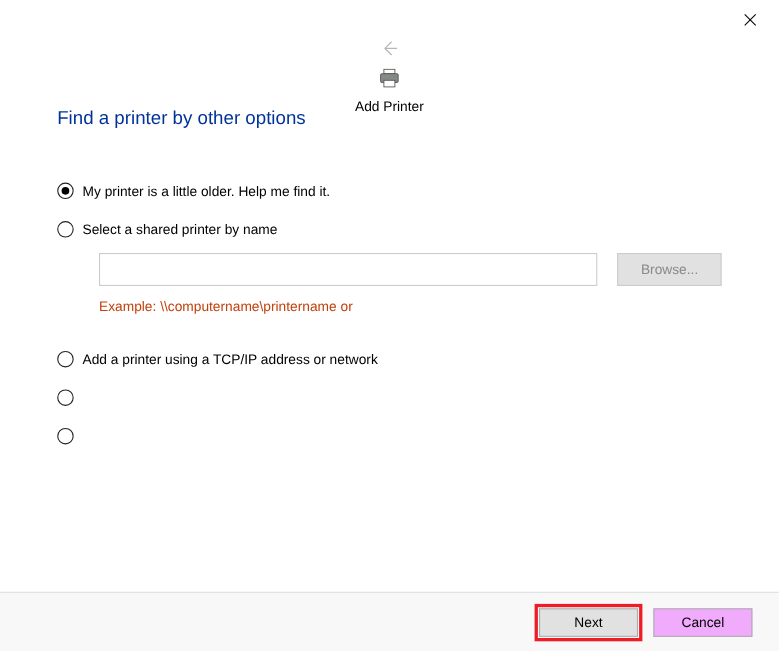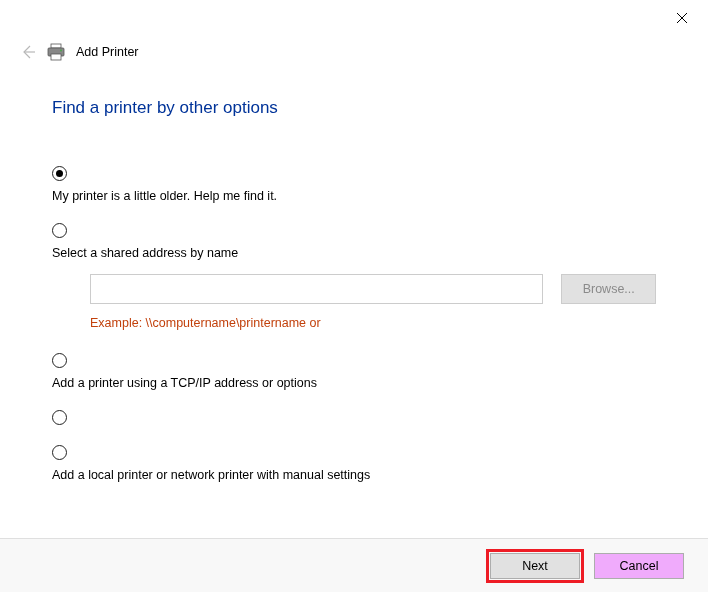--- a/index.html
+++ b/index.html
@@ -32,20 +32,21 @@
       cursor: pointer;
       font-size: 14px;
       color: #000;
     }
     .header-row {
       display: flex;
       align-items: center;
       padding: 0 20px;
       height: 32px;
       gap: 10px;
+      flex-direction: column;
     }
     .back-arrow {
       color: #aaa;
       font-size: 18px;
       width: 16px;
       display: flex;
       justify-content: center;
     }
     .printer-icon {
       width: 20px;
@@ -62,23 +63,23 @@
       padding: 30px 52px 0 52px;
     }
     .page-heading {
       font-size: 17px;
       color: #003399;
       font-weight: 400;
       margin-bottom: 48px;
     }
     .radio-row {
       display: flex;
+      align-items: center;
       gap: 8px;
       margin-bottom: 20px;
-      flex-direction: column;
     }
     .radio-row.mb-tight {
       margin-bottom: 14px;
     }
     .radio-circle {
       width: 15px;
       height: 15px;
       border: 1.2px solid #222;
       border-radius: 50%;
       display: flex;
@@ -92,21 +93,21 @@
       height: 7px;
       background: #000;
       border-radius: 50%;
     }
     .radio-label {
       font-size: 12.5px;
       color: #000;
     }
     .input-area {
       margin-left: 38px;
-      margin-bottom: 20px;
+      margin-bottom: 30px;
     }
     .input-row {
       display: flex;
       gap: 18px;
       align-items: center;
       margin-bottom: 10px;
     }
     .text-input {
       width: 465px;
       height: 30px;
@@ -198,43 +199,42 @@
 <div class="content">
   <h1 class="page-heading">Find a printer by other options</h1>
 
   <div class="radio-row">
     <div class="radio-circle selected"></div>
     <span class="radio-label">My printer is a little older. Help me find it.</span>
   </div>
 
   <div class="radio-row mb-tight">
     <div class="radio-circle"></div>
-    <span class="radio-label">Select a shared address by name</span>
+    <span class="radio-label">Select a shared printer by name</span>
   </div>
 
   <div class="input-area">
     <div class="input-row">
       <input type="text" class="text-input" value="" style="">
       <button class="browse-btn" disabled="">Browse...</button>
     </div>
     <div class="example-text">Example: \\computername\printername or</div>
   </div>
 
   <div class="radio-row">
     <div class="radio-circle"></div>
-    <span class="radio-label">Add a printer using a TCP/IP address or options</span>
-  </div>
-
-  <div class="radio-row">
-    <div class="radio-circle"></div>
-  </div>
-
-  <div class="radio-row">
-    <div class="radio-circle"></div>
-    <span class="radio-label">Add a local printer or network printer with manual settings</span>
+    <span class="radio-label">Add a printer using a TCP/IP address or network</span>
+  </div>
+
+  <div class="radio-row">
+    <div class="radio-circle"></div>
+  </div>
+
+  <div class="radio-row">
+    <div class="radio-circle"></div>
   </div>
 </div>
 
 <div class="footer">
   <div class="highlight-next">
     <button class="btn btn-next">Next</button>
   </div>
   <button class="btn btn-cancel">Cancel</button>
 </div>
 

